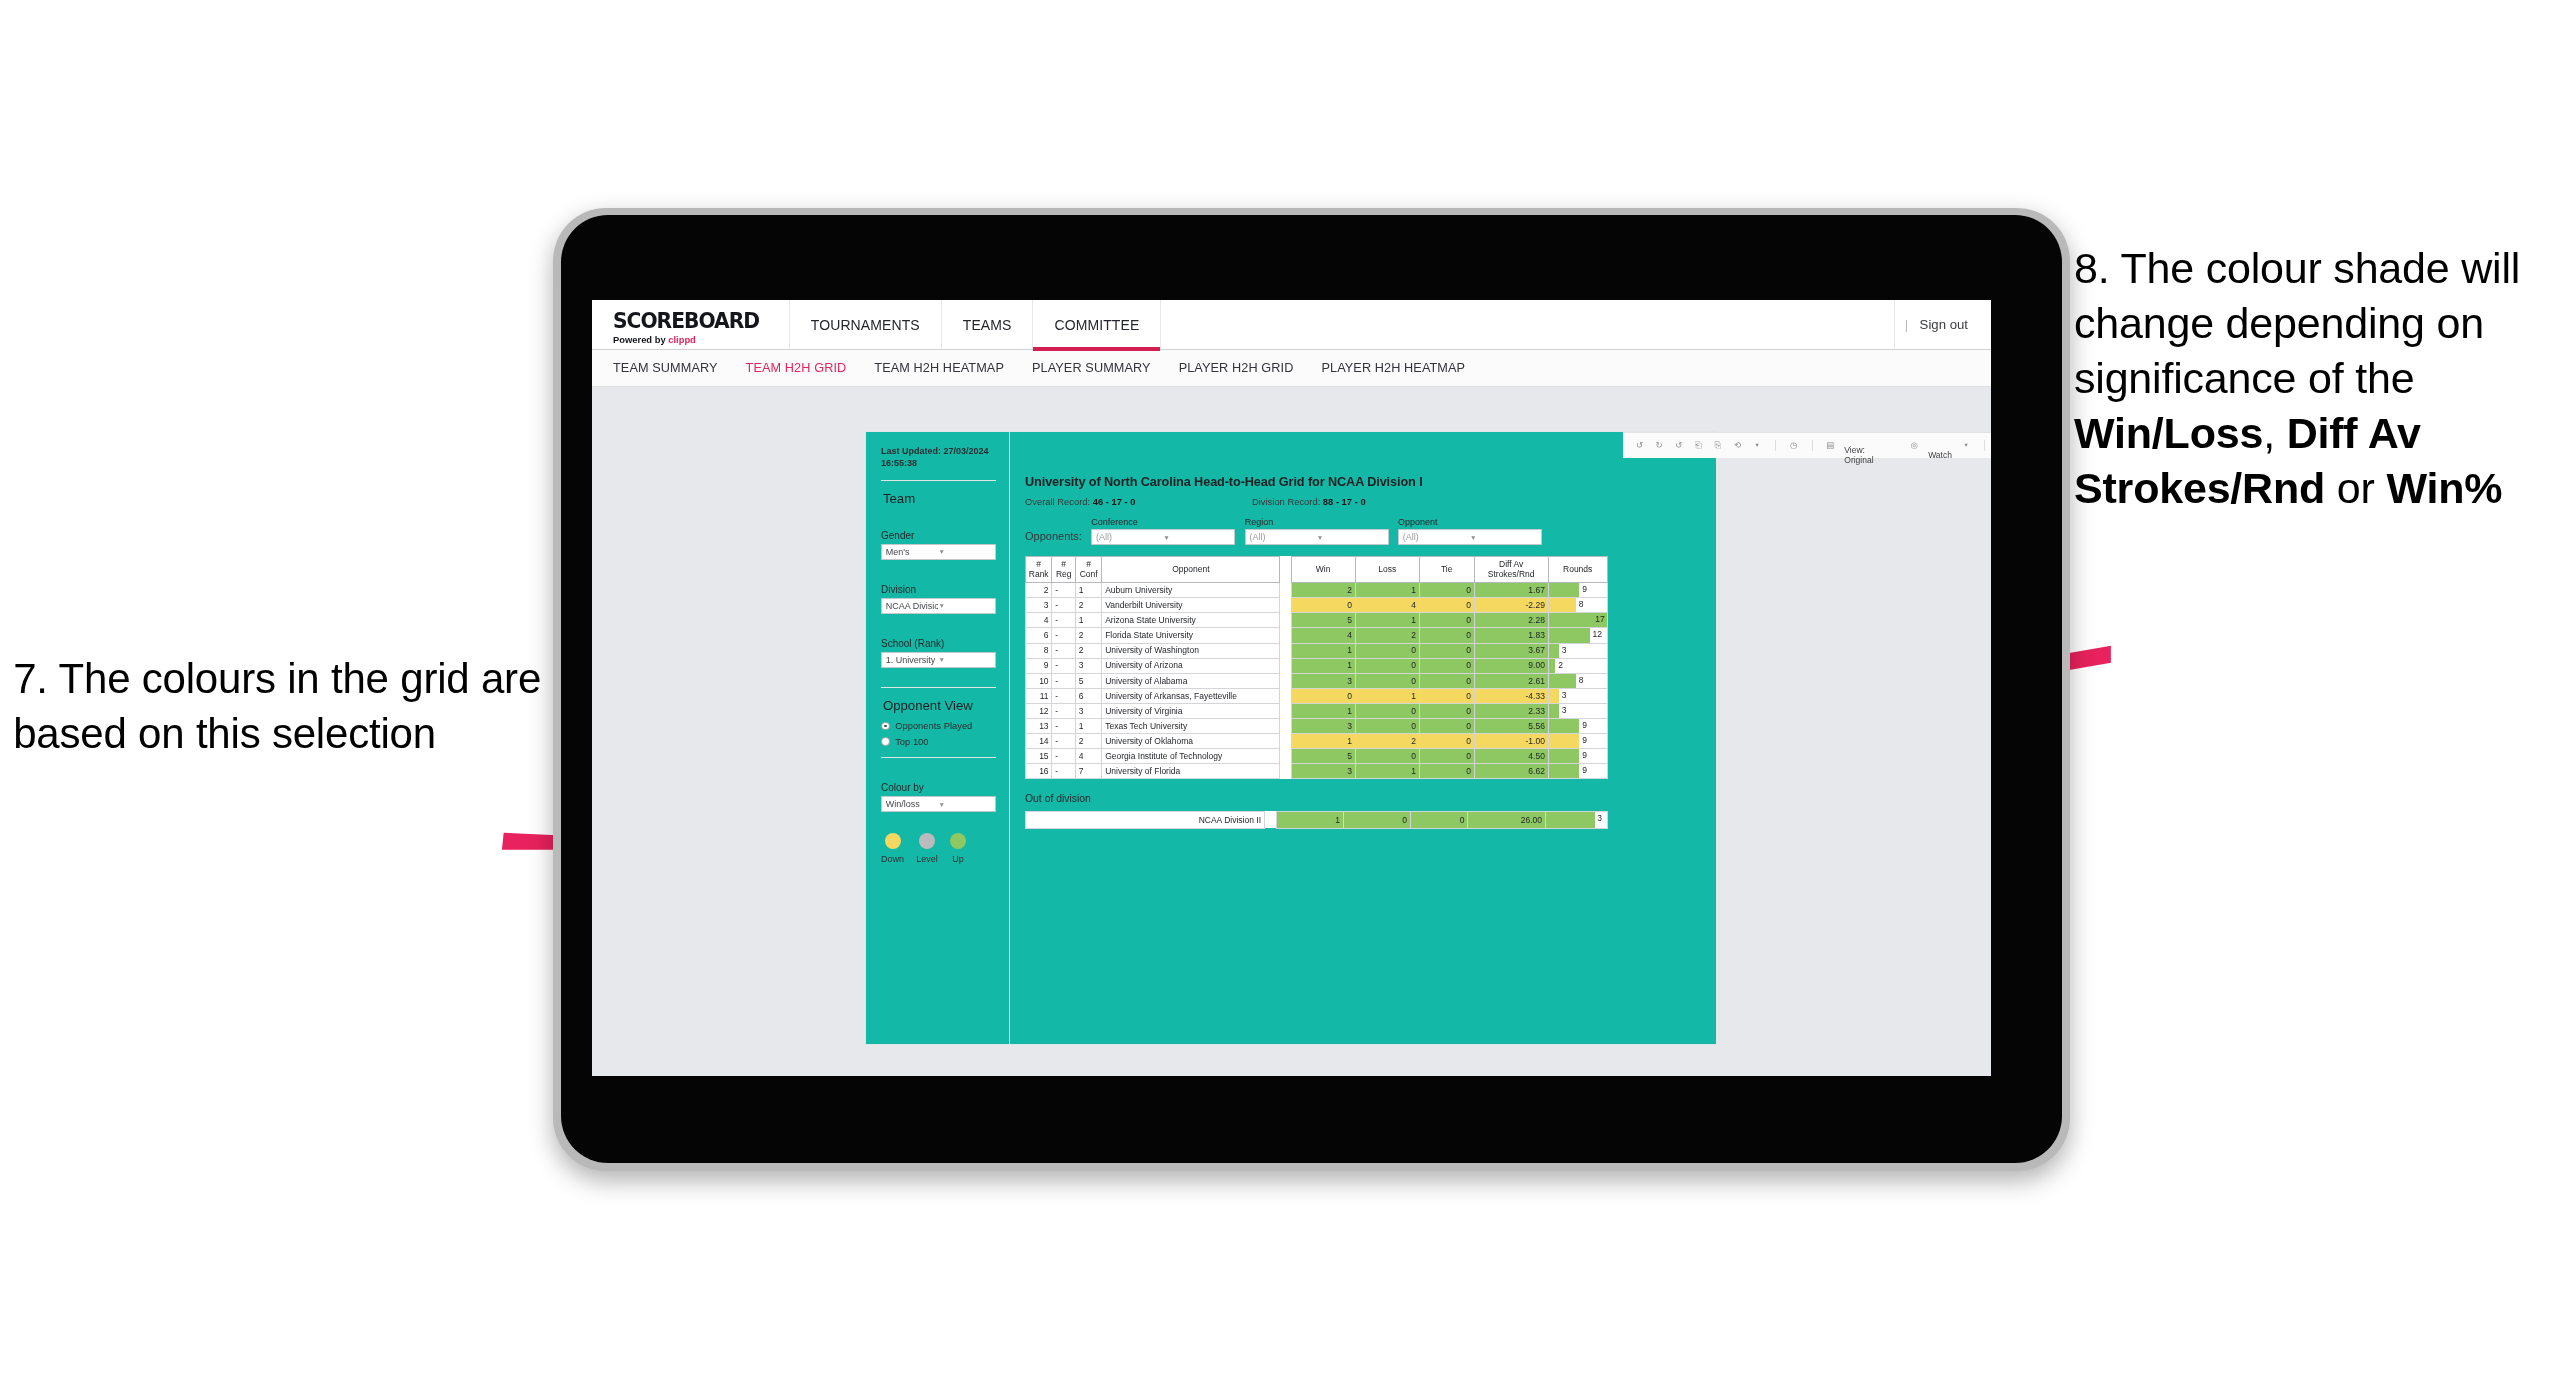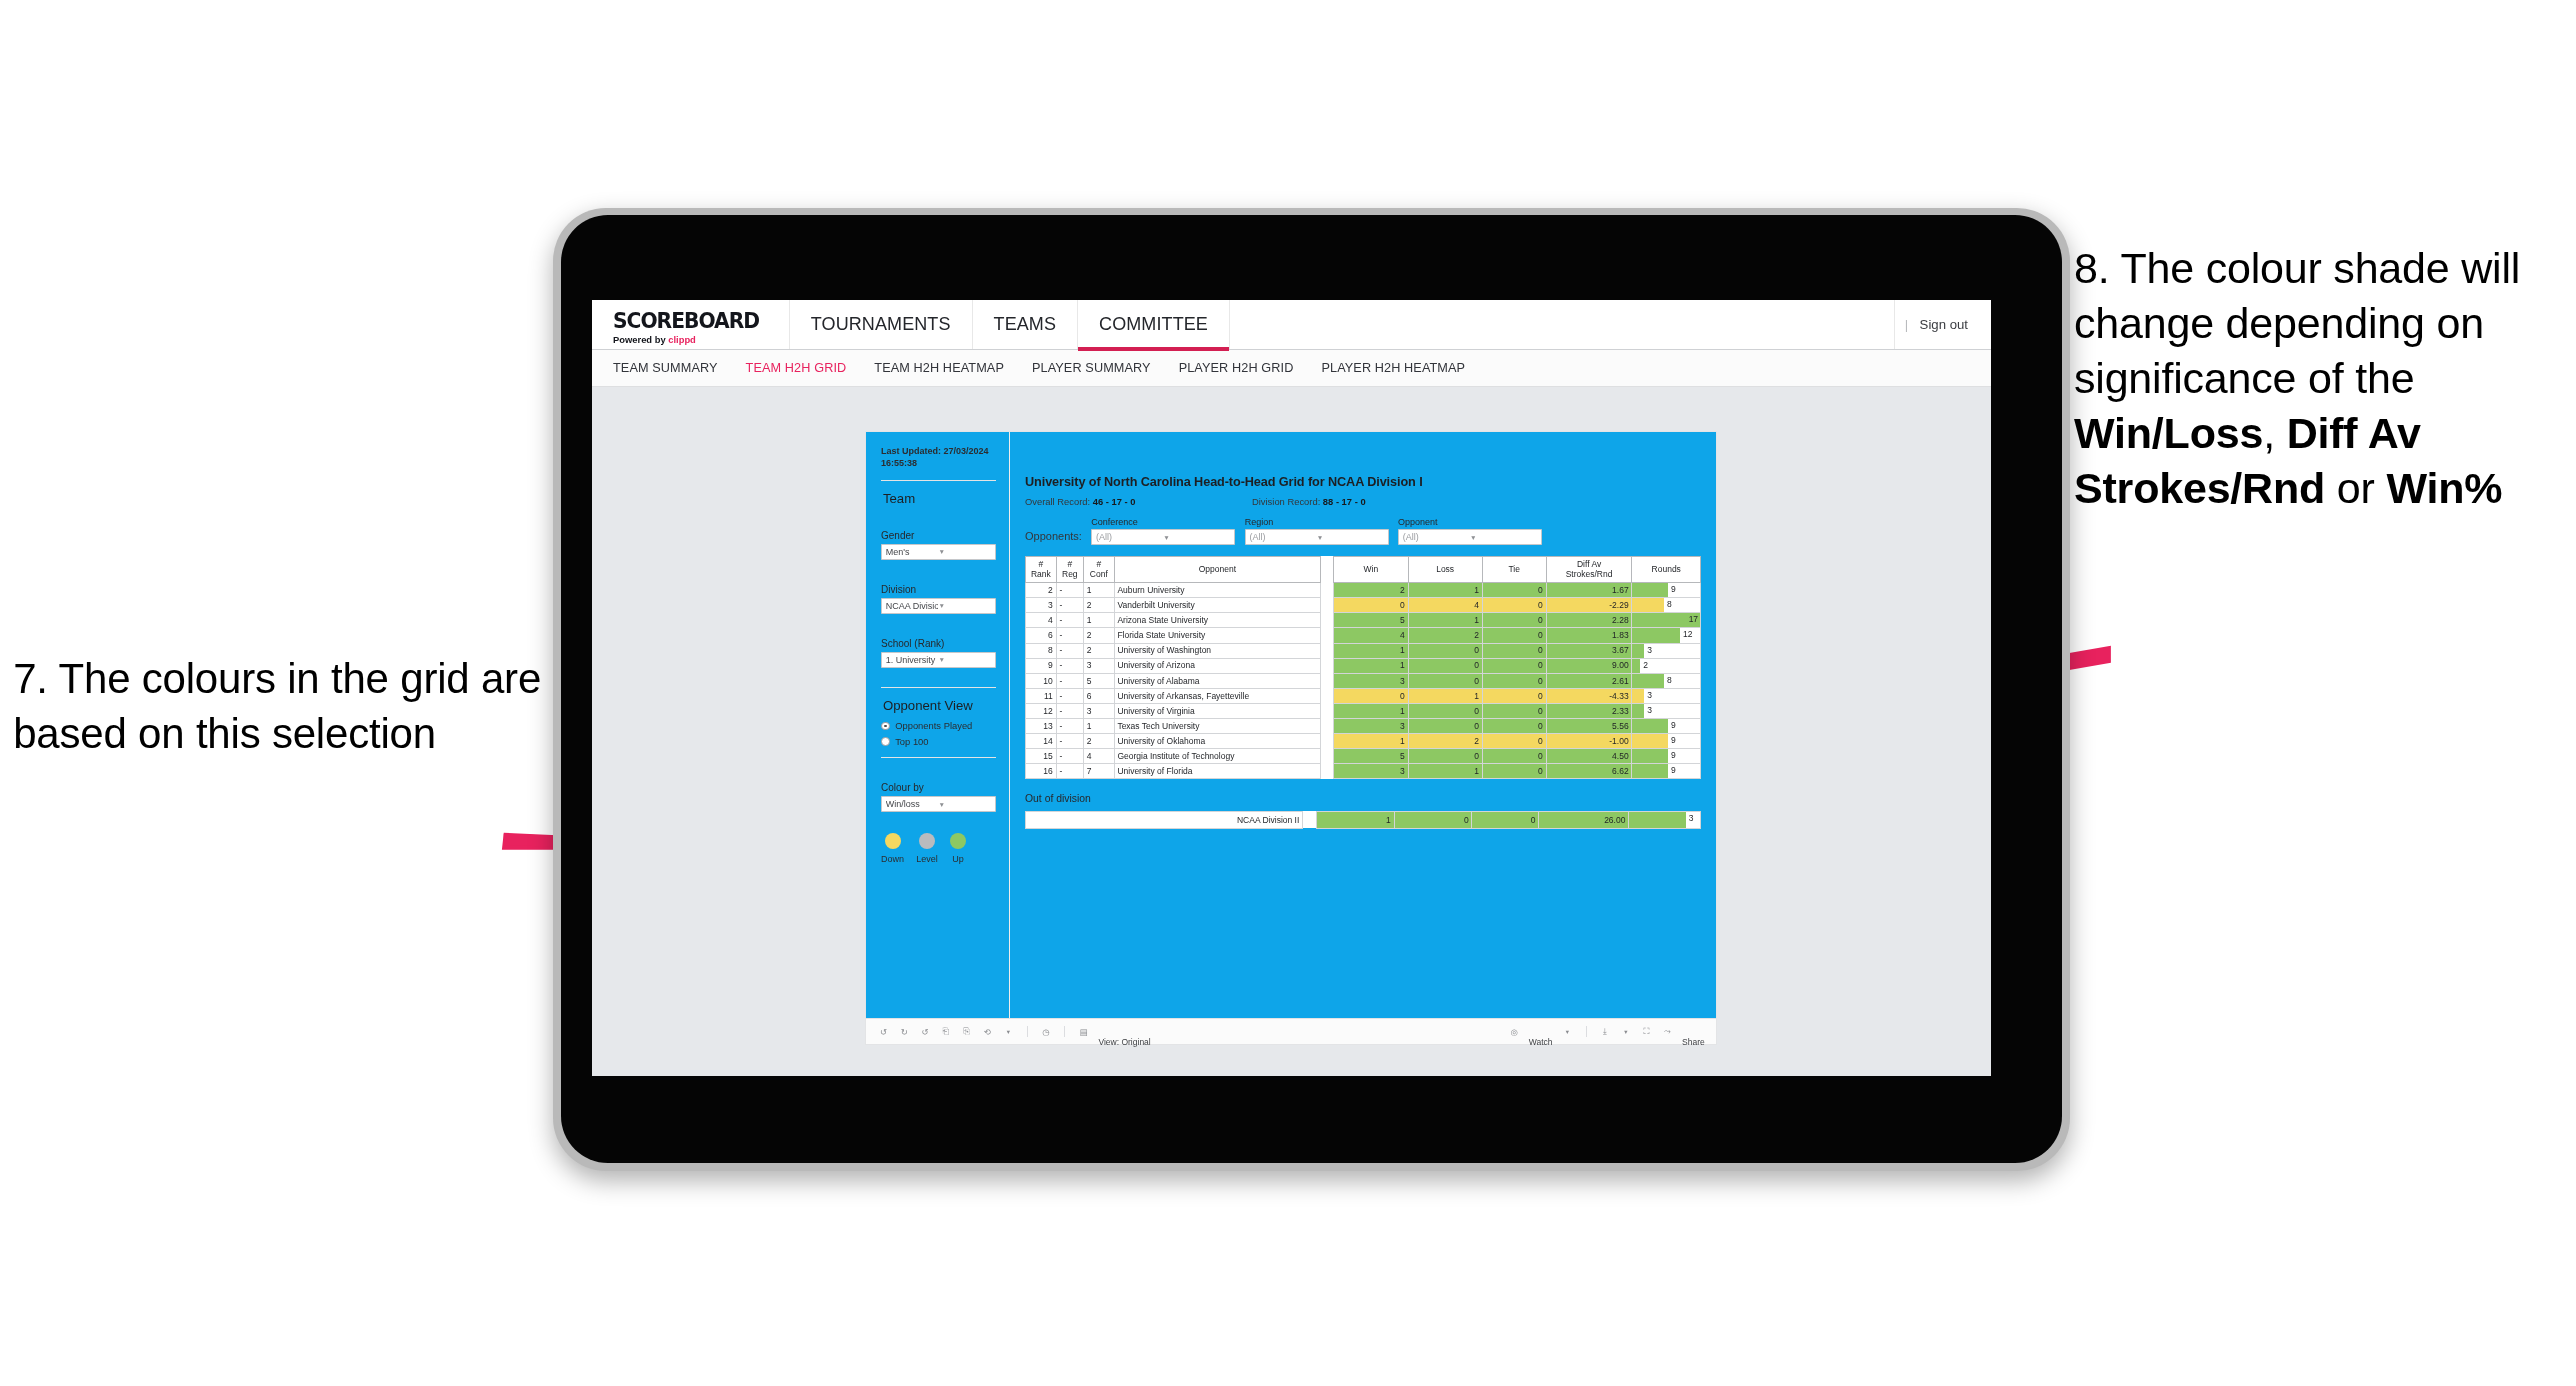--- a/index.html
+++ b/index.html
@@ -27,39 +27,39 @@
   
   #topbar{height:49px;background:#fff;display:flex;align-items:stretch;
           position:relative;border-bottom:1.9px solid #cfd1d4;}
   #brand{padding:4.7px 17px 0 21px;display:flex;flex-direction:column;
          justify-content:center;border-right:0.9px solid #e8e8e8;}
   #brand .bt{font-family:"DejaVu Sans",sans-serif;font-weight:700;font-size:22px;
         letter-spacing:-1.1px;color:#14161c;line-height:1;
         transform:scaleX(.92);transform-origin:left center;}
   #brand .bs{font-size:9.4px;color:#14161c;margin-top:2.8px;font-weight:600;line-height:1;}
   #brand .bs i{color:#e8225e;font-style:normal;font-weight:700;}
-  .navtab{display:flex;align-items:center;padding:0 21px;font-size:18px;
+  .navtab{display:flex;align-items:center;padding:0 21px;font-size:14px;
           color:#24262b;letter-spacing:0.1px;border-right:0.9px solid #e8e8e8;
           position:relative;white-space:nowrap;}
   .navtab.active:after{content:"";position:absolute;left:0;right:0;bottom:-1.9px;
           height:3.8px;background:#d31f52;}
   #topfill{flex:1;border-right:0.9px solid #e8e8e8;}
   #signout{display:flex;align-items:center;gap:11.3px;padding:0 23px 0 9.4px;
            font-size:13.2px;color:#3a3c41;}
   #signout .sep{color:#b9bbbe;}
 
   #subbar{height:36px;background:#fbfbfb;display:flex;align-items:center;
           padding-left:21px;gap:28px;border-bottom:0.9px solid #dedfe1;}
   .subtab{font-size:12.7px;color:#32343a;letter-spacing:0.1px;white-space:nowrap;}
   .subtab.active{color:#e8225e;}
 
   
   #canvas{position:relative;height:calc(100% - 87px);background:#e6e8eb;}
   #sheet{position:absolute;left:274px;top:45px;width:850px;height:612px;
-         background:#0ea5e9;box-shadow:0 0 0 0.9px #e3e4e6;display:flex;flex-direction:column;}
+         background:#14b8a6;box-shadow:0 0 0 0.9px #e3e4e6;display:flex;}
   #sheetbody{flex:1;display:flex;min-height:0;}
 
   
   #pane{width:144px;padding:13.2px 13.2px 0 15px;box-sizing:border-box;
         border-right:0.9px solid #ededed;}
   .lastupd{font-size:9px;font-weight:700;color:#2b2d31;line-height:1.35;}
   .hr{height:0.9px;background:#e4e4e4;margin:10.4px 0 10.4px 0;}
   .pane-h{font-size:13.2px;color:#1d1f23;margin:3.8px 0 13.2px 1.9px;font-weight:400;}
   .fl{font-size:10px;font-weight:400;color:#26282c;margin-bottom:2.8px;margin-top:24px;}
   .sel{height:16px;border:0.9px solid #c5c7ca;background:#fff;border-radius:0.9px;

